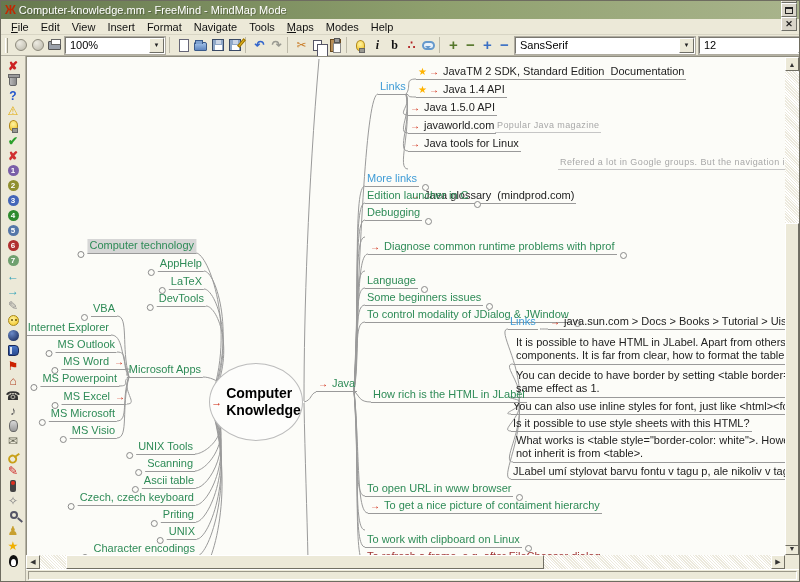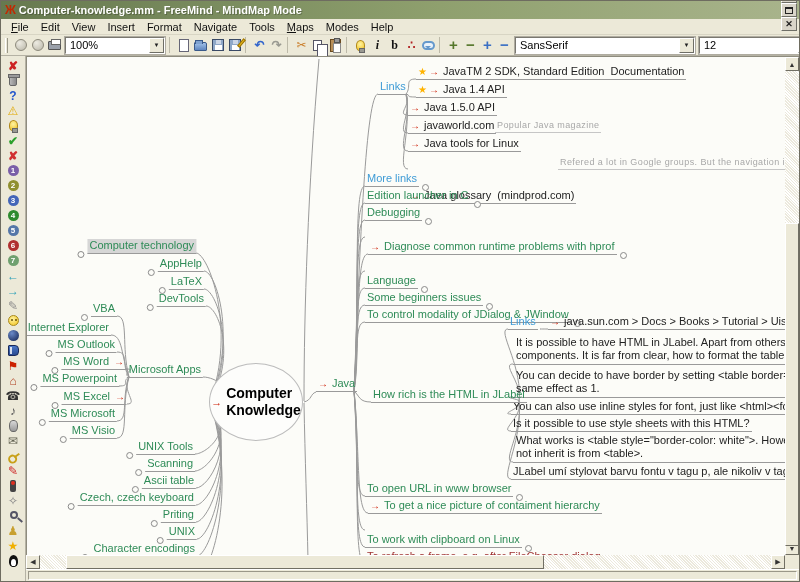--- a/index.html
+++ b/index.html
@@ -1,21 +1,21 @@
 <!DOCTYPE html>
 <html><head>
 <meta charset="utf-8">
 <style>
   html,body{margin:0;padding:0;background:#888;}
   *{box-sizing:border-box;}
   #window{width:800px;height:582px;border:1px solid #6e6c60;background:#ECE9D8;display:flex;flex-direction:column;font-family:"Liberation Sans",sans-serif;position:relative;overflow:hidden;}
   
   .titlebar{height:18px;background:linear-gradient(90deg,#66794F,#8FA06E 55%,#A9B48C);display:flex;align-items:center;padding:0 2px;flex:0 0 auto;}
   .fm-logo{color:#C22800;font-weight:bold;font-size:12px;line-height:12px;margin:0 3px 0 2px;}
-  .title-text{color:#fff;font-size:11px;font-weight:bold;white-space:nowrap;overflow:hidden;flex:1;text-shadow:1px 1px 0 rgba(0,0,0,.25);}
+  .title-text{color:#fff;font-size:11px;font-weight:normal;white-space:nowrap;overflow:hidden;flex:1;text-shadow:1px 1px 0 rgba(0,0,0,.25);}
   .wbtn{width:16px;height:14px;background:#D9D5C9;border:1px solid;border-color:#fff #6e6e66 #6e6e66 #fff;margin-left:2px;display:flex;align-items:center;justify-content:center;flex:0 0 auto;}
   .g-min{width:7px;height:7px;border-bottom:2px solid #222;margin-top:2px;}
   .g-max{width:8px;height:7px;border:1px solid #222;border-top-width:2px;}
   .g-close{font-size:9px;font-weight:bold;color:#222;line-height:9px;}
   
   .menubar{height:16px;display:flex;align-items:center;padding-left:4px;font-size:11px;border-bottom:1px solid #D8D5C4;flex:0 0 auto;}
   .mitem{padding:1px 6px;color:#111;white-space:nowrap;}
   .mitem u{text-decoration:underline;}
   
   .toolbar{height:21px;display:flex;align-items:center;padding:1px 2px;border-bottom:1px solid #B5B2A4;flex:0 0 auto;}

